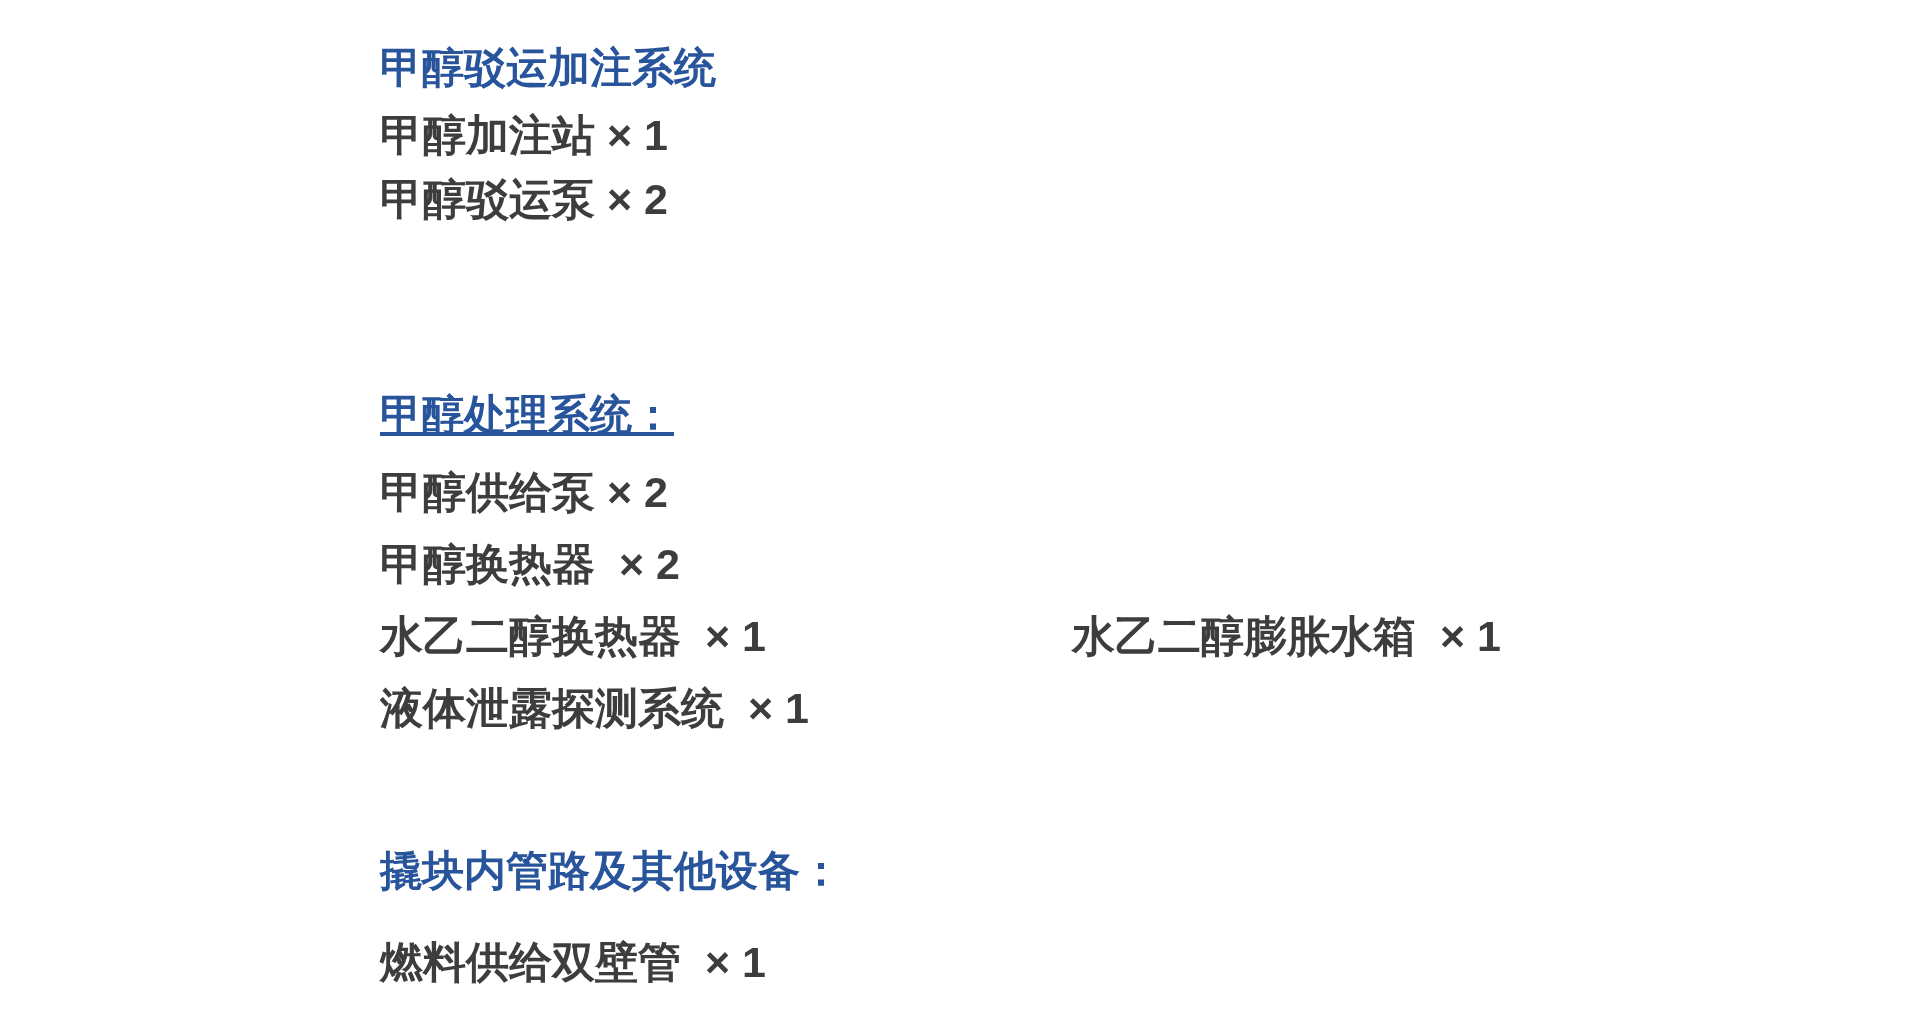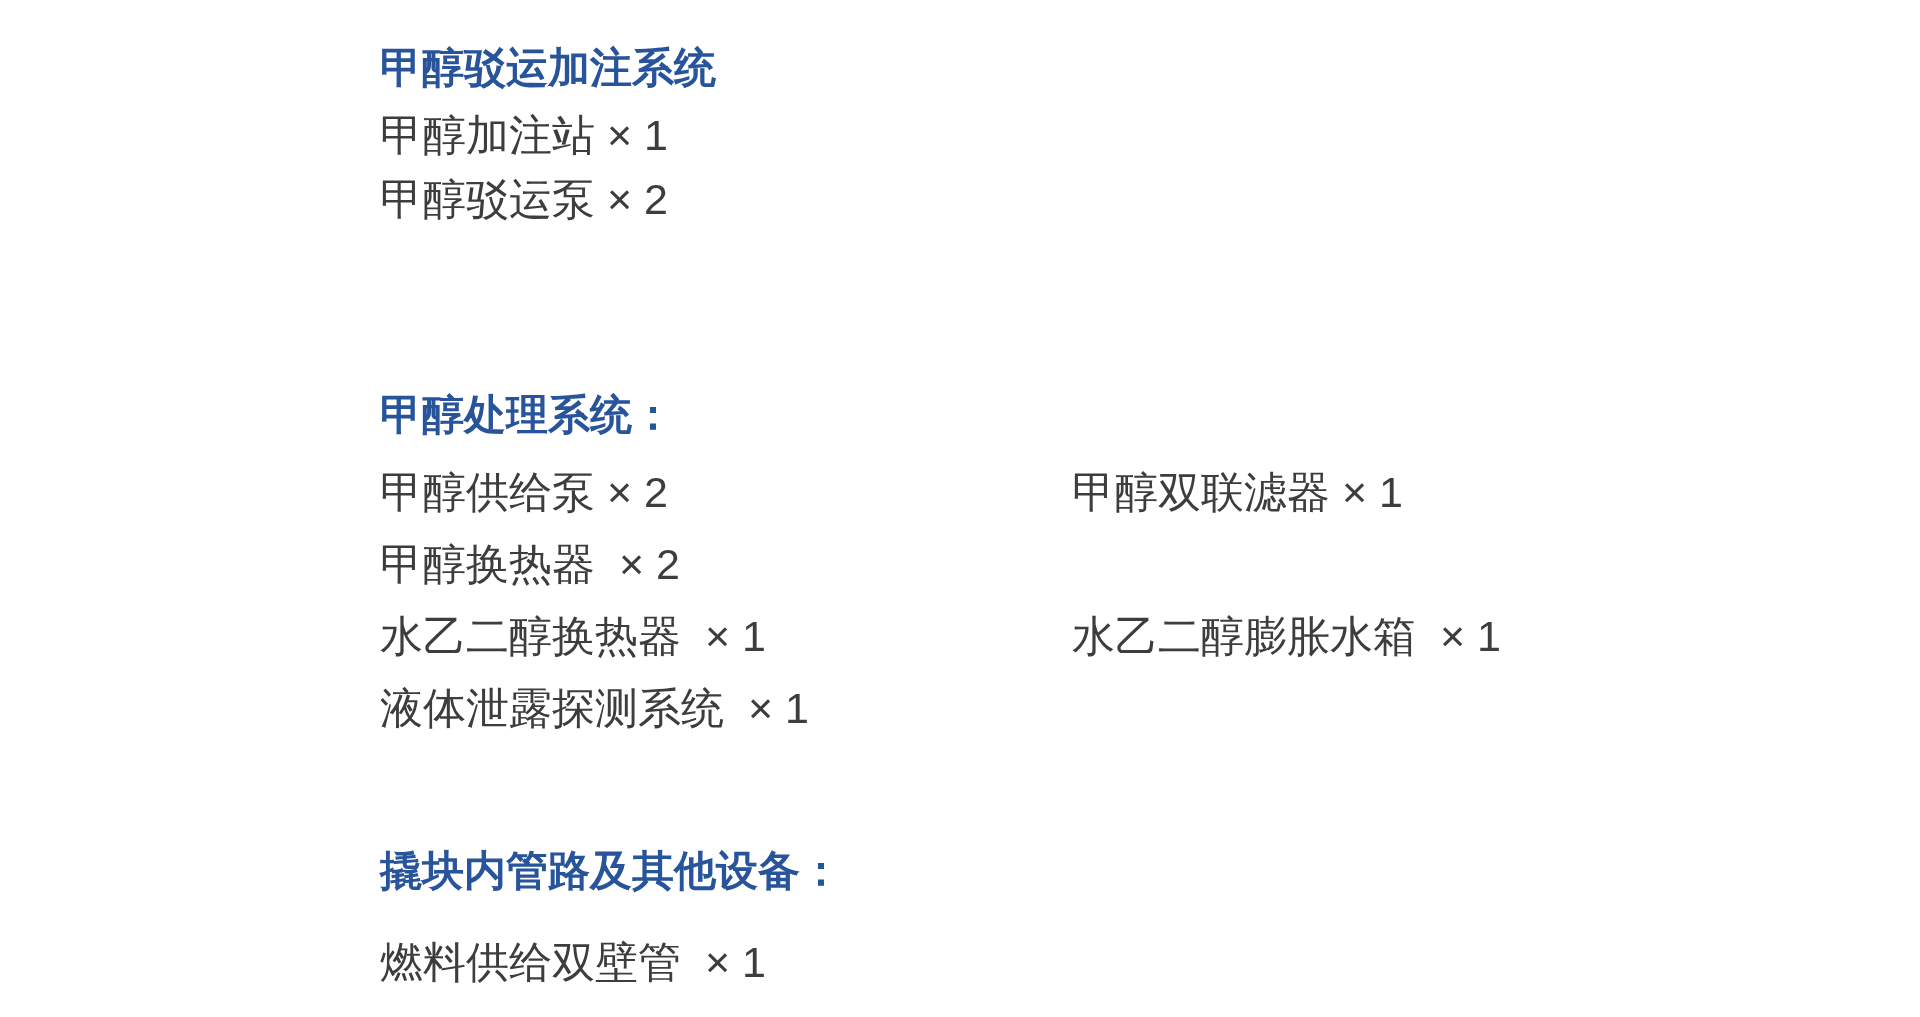--- a/index.html
+++ b/index.html
@@ -16,34 +16,34 @@
     font-family: "Liberation Sans", "DejaVu Sans", sans-serif;
   }
   .line {
     position: absolute;
     left: 380px;
     margin: 0;
     white-space: pre;
     font-size: 43px;
     line-height: 1.05;
     color: var(--text-color, #3d3d3d);
-    font-weight: 400;
+    font-weight: 700;
   }
   .heading {
     color: var(--heading-color, #27549b);
     font-weight: 700;
     font-size: 42px;
   }
   
   .t1  { top: 46px; }
   .i1a { top: 113px; }
   .i1b { top: 177px; }
   .i1c { top: 240px; }
   
-  .t2  { top: 393px; }
+  .t2  { top: 393px; text-decoration: underline; }
   .i2a { top: 470px; }
   .i2b { top: 542px; }
   .i2c { top: 614px; }
   .i2d { top: 686px; }
   .col2 { left: 1072px; }
   
   .t3  { top: 849px; }
   .i3a { top: 940px; }
 </style>
 </head>
@@ -53,19 +53,18 @@
 
   <h2 class="line heading t1">甲醇驳运加注系统</h2>
   <p class="line i1a">甲醇加注站 × 1</p>
   <p class="line i1b">甲醇驳运泵 × 2</p>
 
   <h2 class="line heading t2">甲醇处理系统：</h2>
   <p class="line i2a">甲醇供给泵 × 2</p>
   <p class="line i2b">甲醇换热器  × 2</p>
   <p class="line i2c">水乙二醇换热器  × 1</p>
   <p class="line i2d">液体泄露探测系统  × 1</p>
-  <p class="line i2a col2">甲醇双联滤器 × 1</p>
   <p class="line i2c col2">水乙二醇膨胀水箱  × 1</p>
 
   <h2 class="line heading t3">撬块内管路及其他设备：</h2>
   <p class="line i3a">燃料供给双壁管  × 1</p>
 
 </div>
 
 </body></html>

